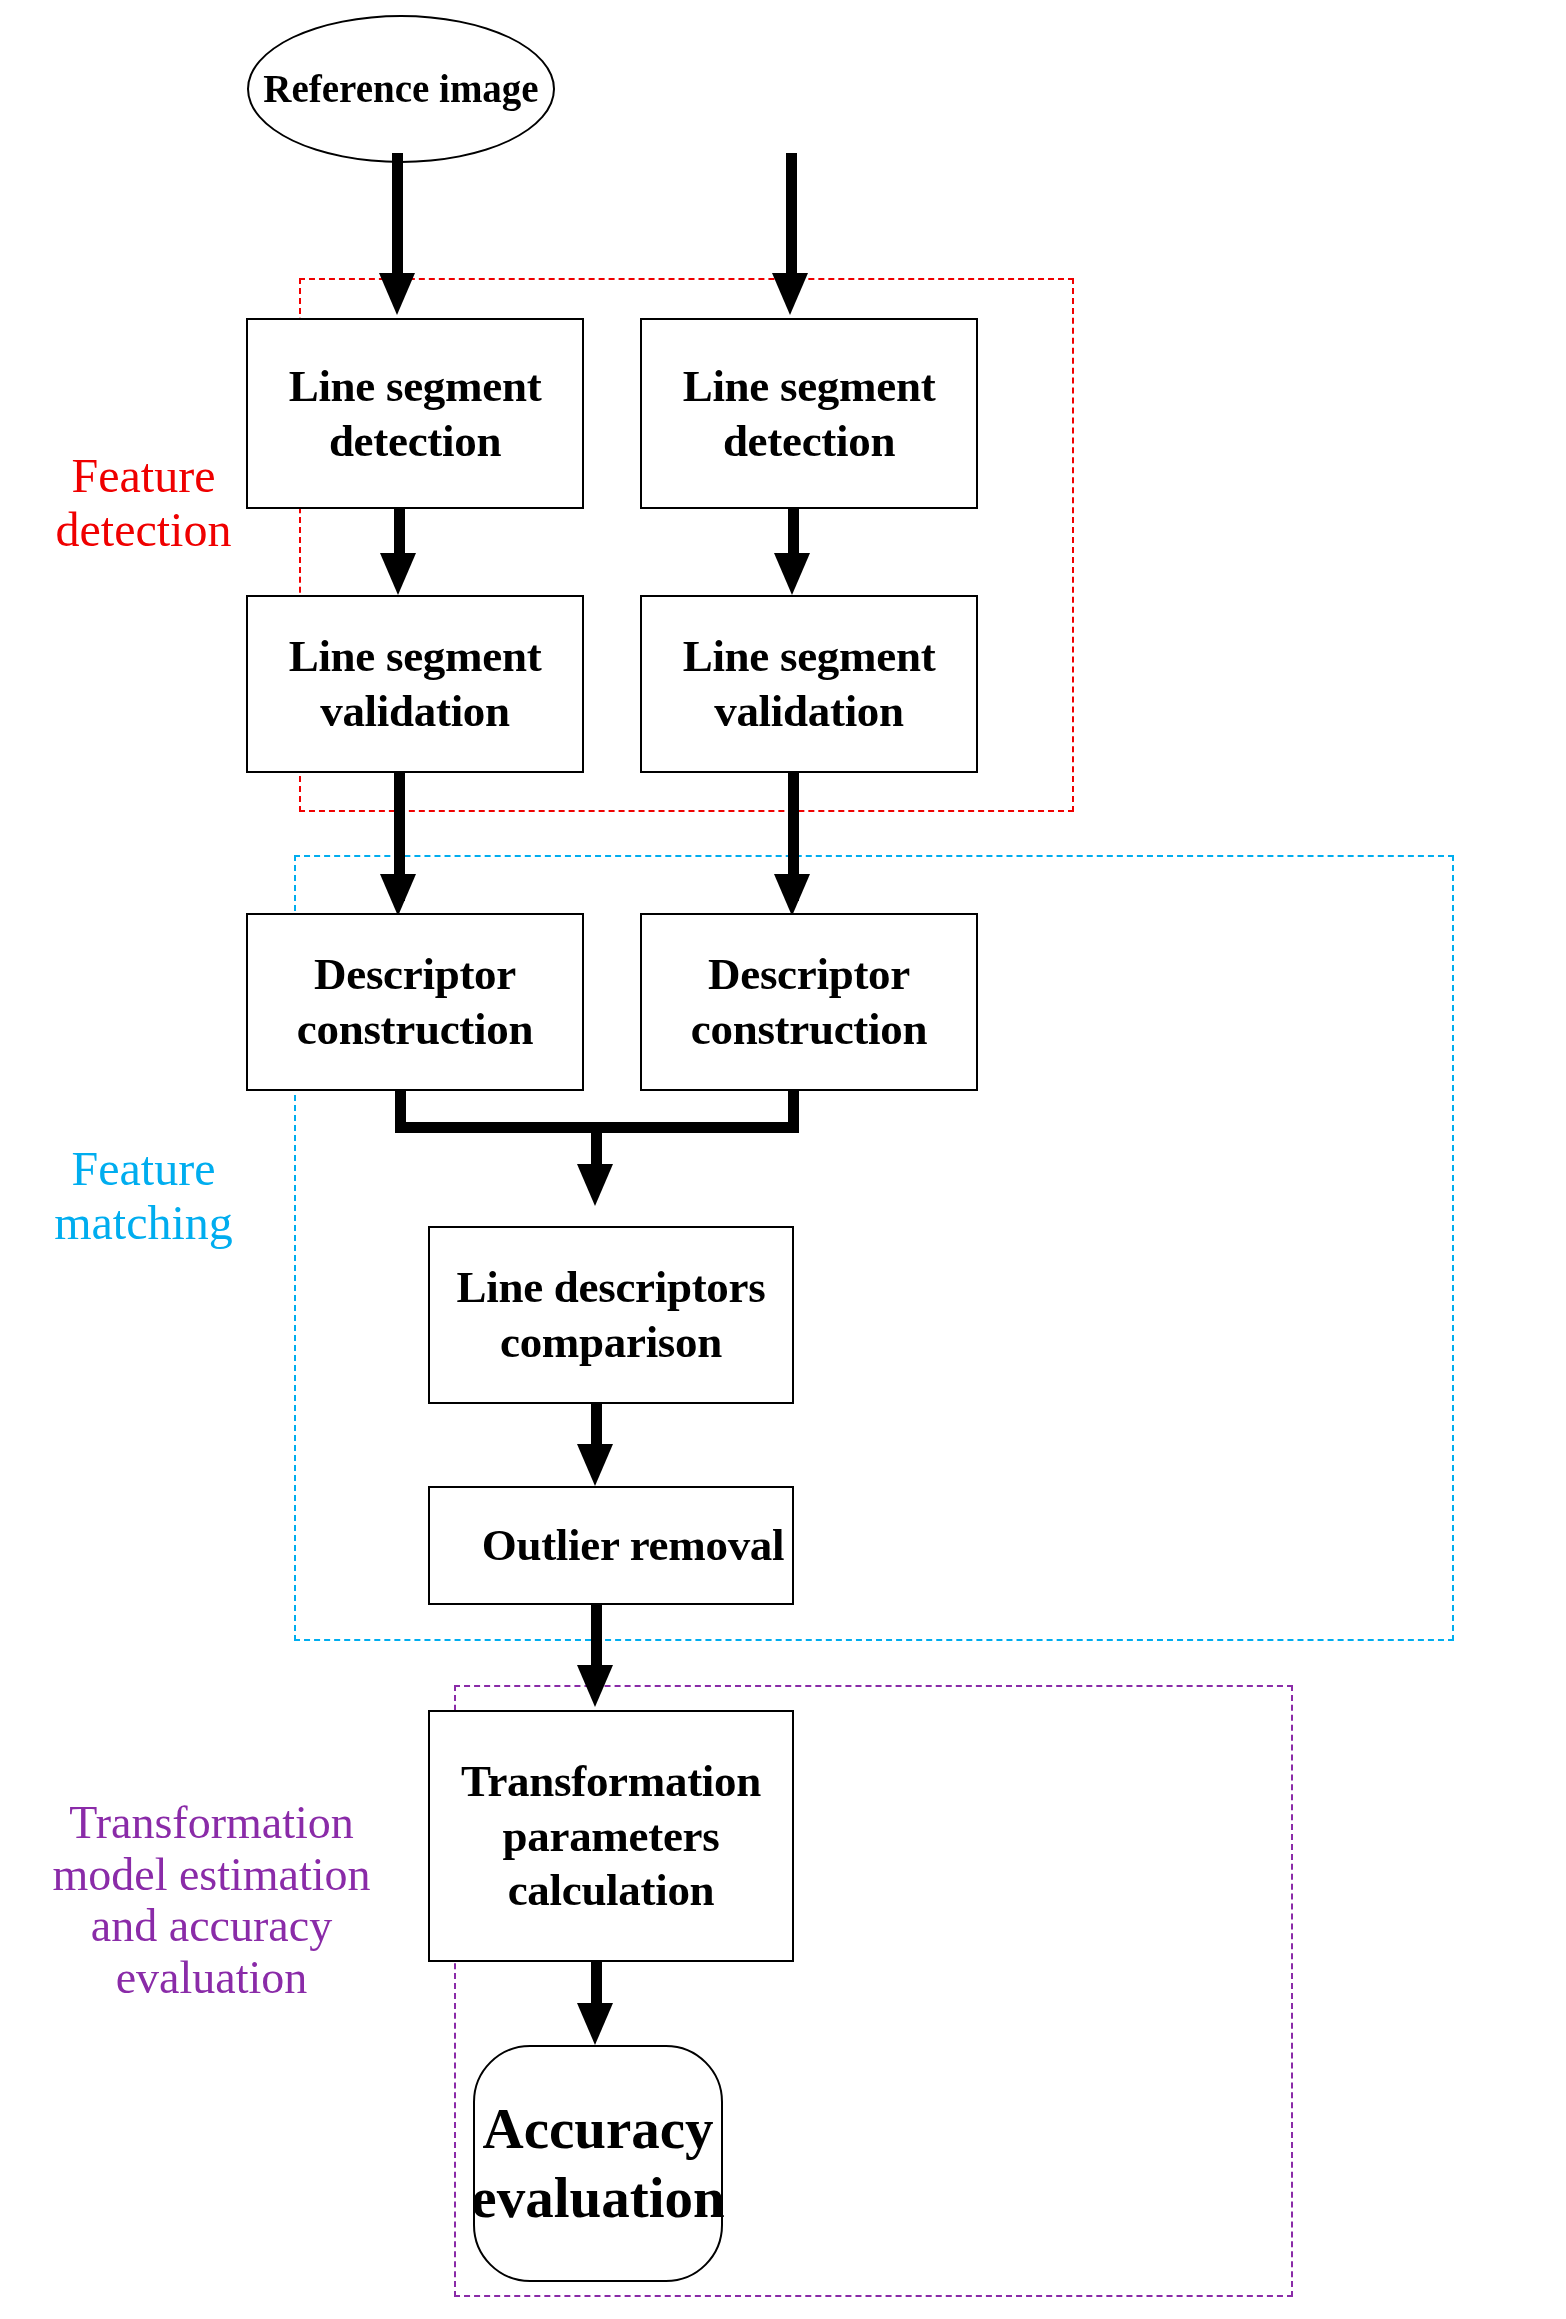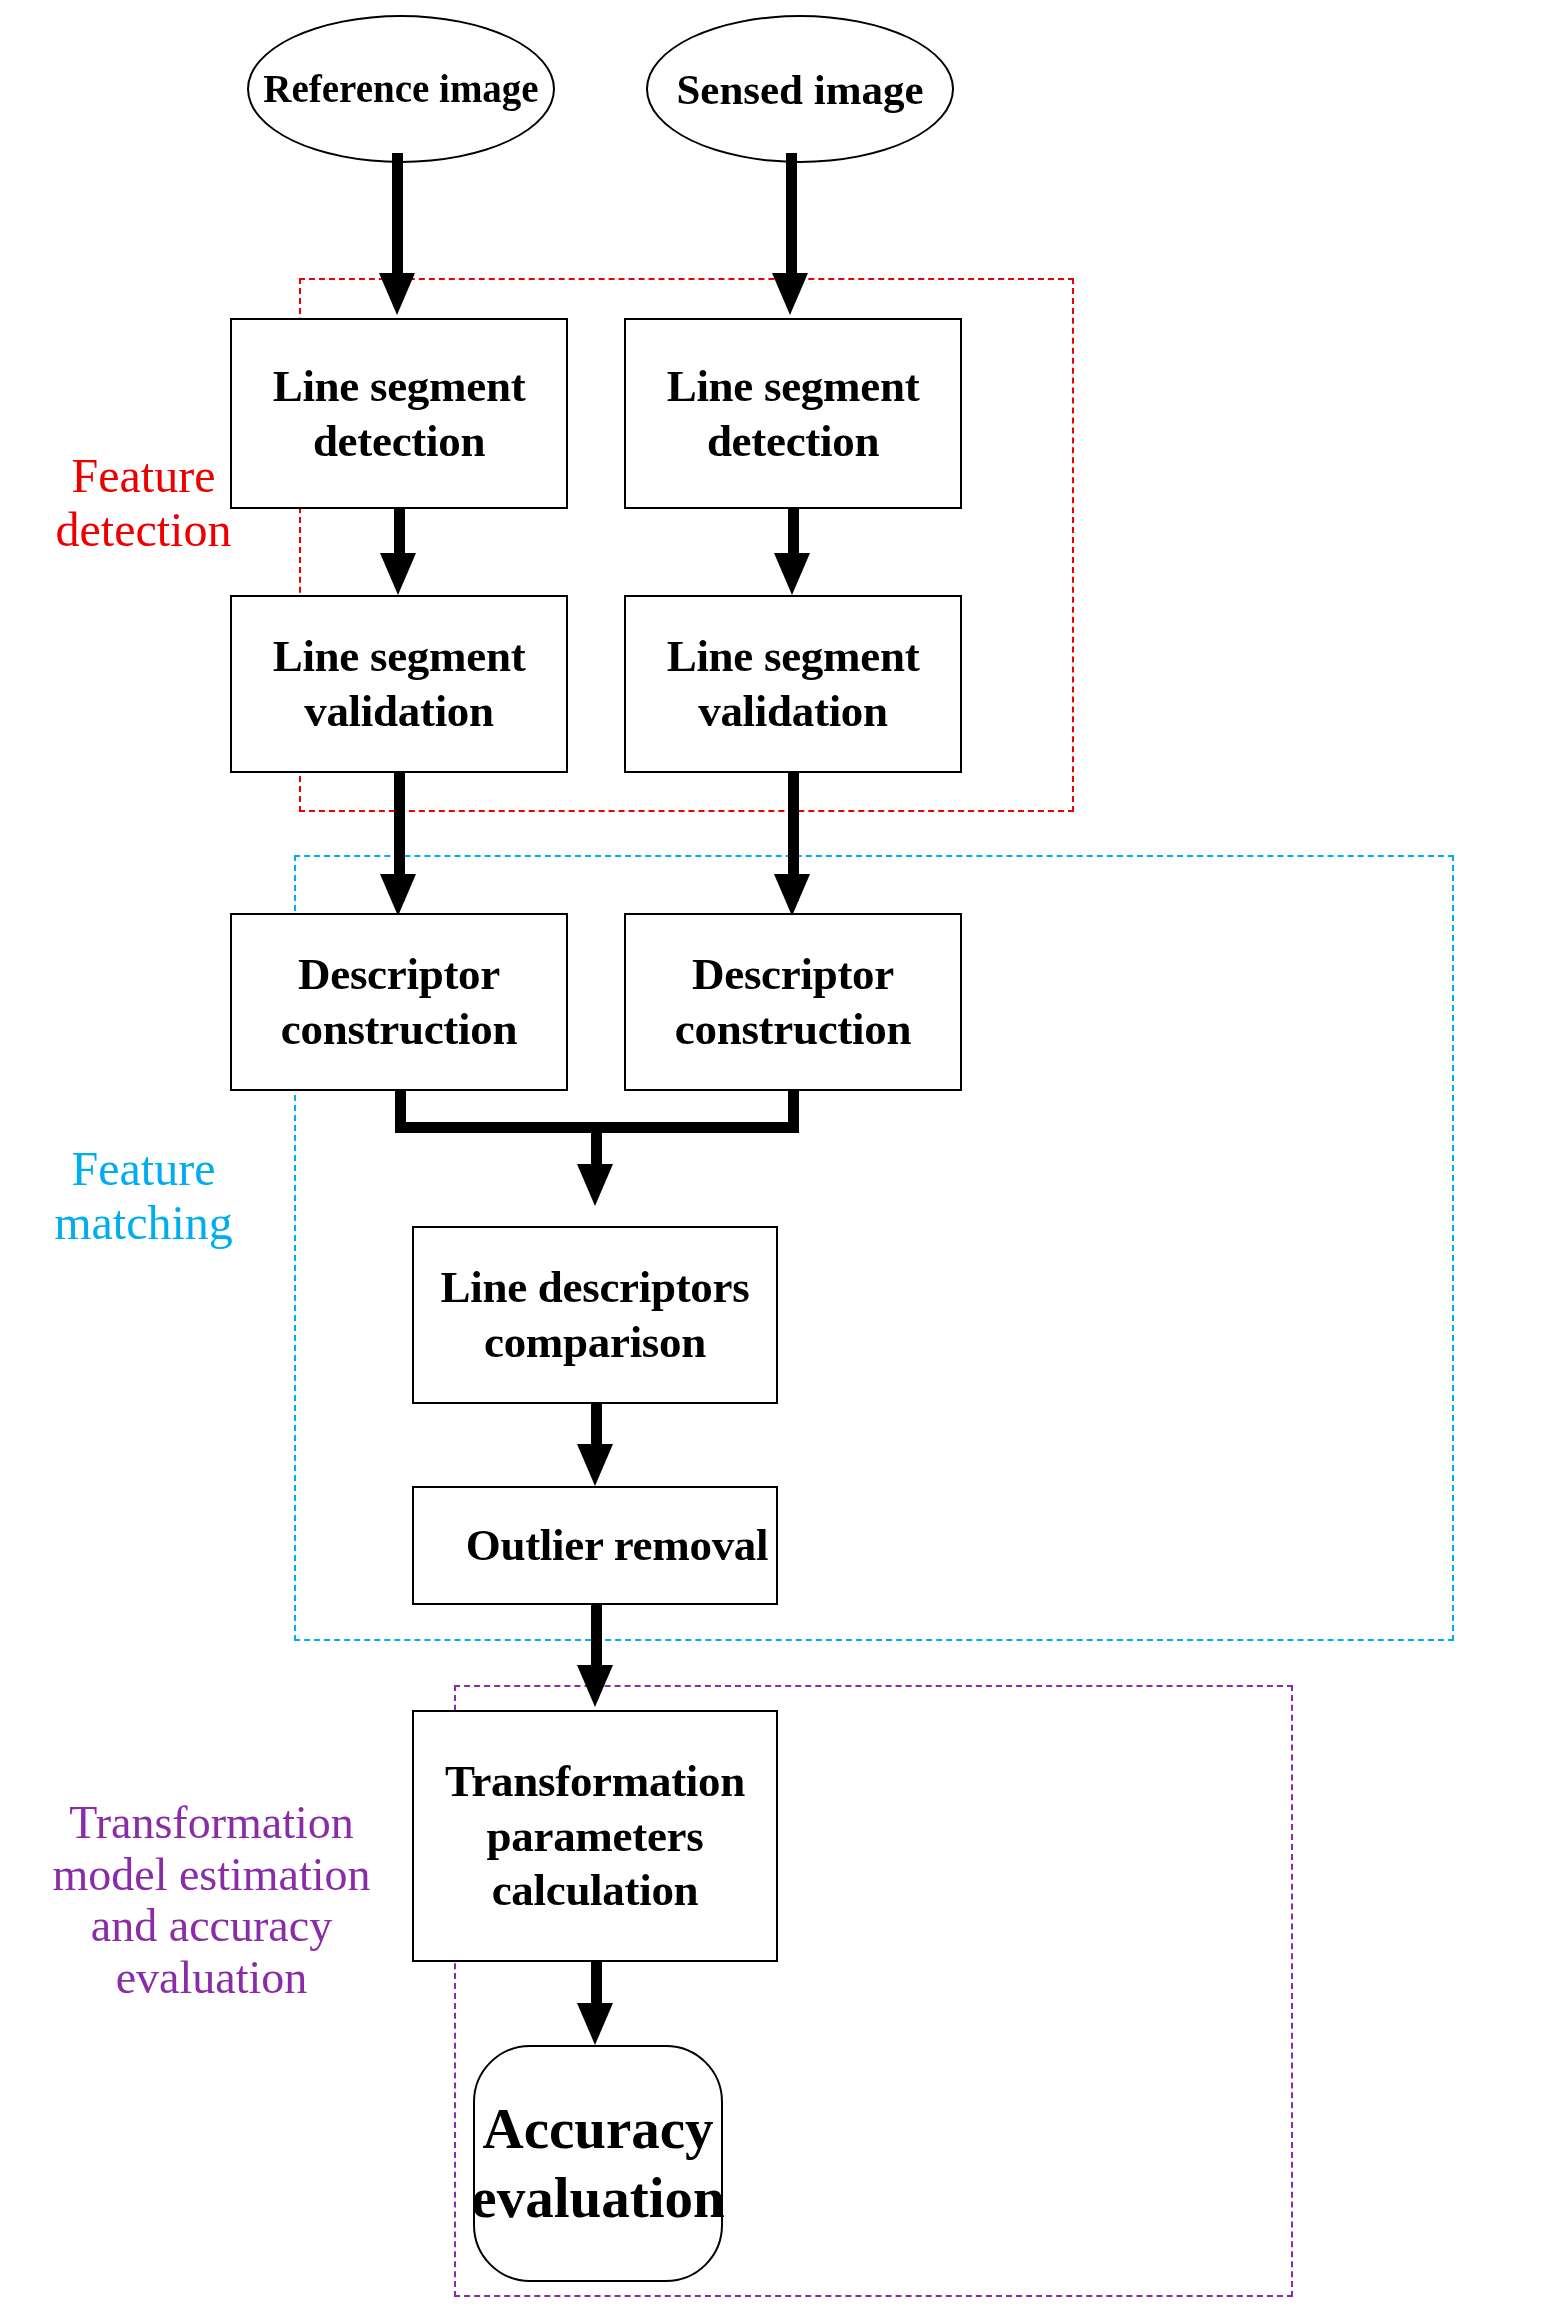--- a/index.html
+++ b/index.html
@@ -22,20 +22,21 @@
     border:2.9px solid #000000;
     background:#ffffff;
     display:flex;
     align-items:center;
     justify-content:center;
     text-align:center;
     font-weight:bold;
     color:#000000;
     line-height:1.22;
     letter-spacing:-0.3px;
+    margin-left:16px;
   }
   .ellipse{
     position:absolute;
     box-sizing:border-box;
     border:2.9px solid #000000;
     border-radius:50%;
     background:#ffffff;
     display:flex;
     align-items:center;
     justify-content:center;
@@ -98,22 +99,20 @@
 matching</div>
 
   <div class="glabel purple" style="left:0px; top:1797px; width:363px; font-size:46px;padding-left:30px;">Transformation
 model estimation
 and accuracy
 evaluation</div>
 
   <div class="ellipse" style="left:247px; top:15.3px; width:308px; height:148px; font-size:39px;">Reference
 image</div>
 
-  <div class="ellipse" style="left:646px; top:15.3px; width:308px; height:148px; font-size:43px;">Sensed
-image</div>
 
   <div class="vline" style="left:392px; top:153px; width:10.5px; height:132px;"></div>
   <div class="arrowhead" style="left:379px; top:273px;"></div>
 
   <div class="vline" style="left:786px; top:153px; width:10.5px; height:132px;"></div>
   <div class="arrowhead" style="left:772px; top:273px;"></div>
 
   <div class="stage" style="left:230px; top:318px; width:338px; height:191px; font-size:45px;">Line segment
 detection</div>
 

